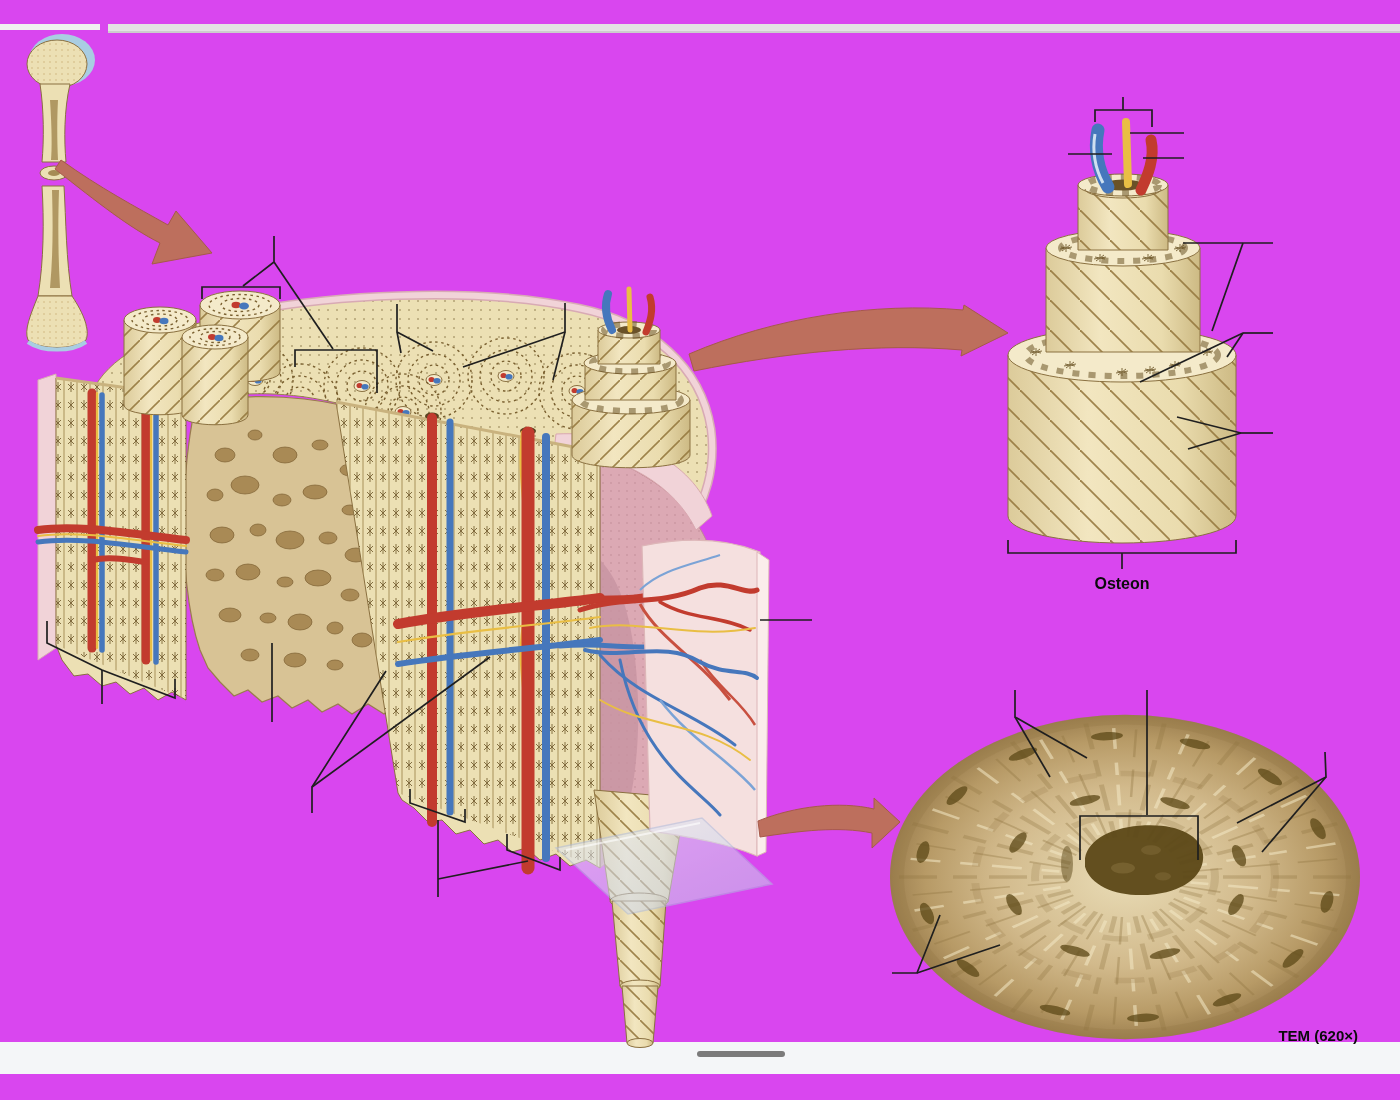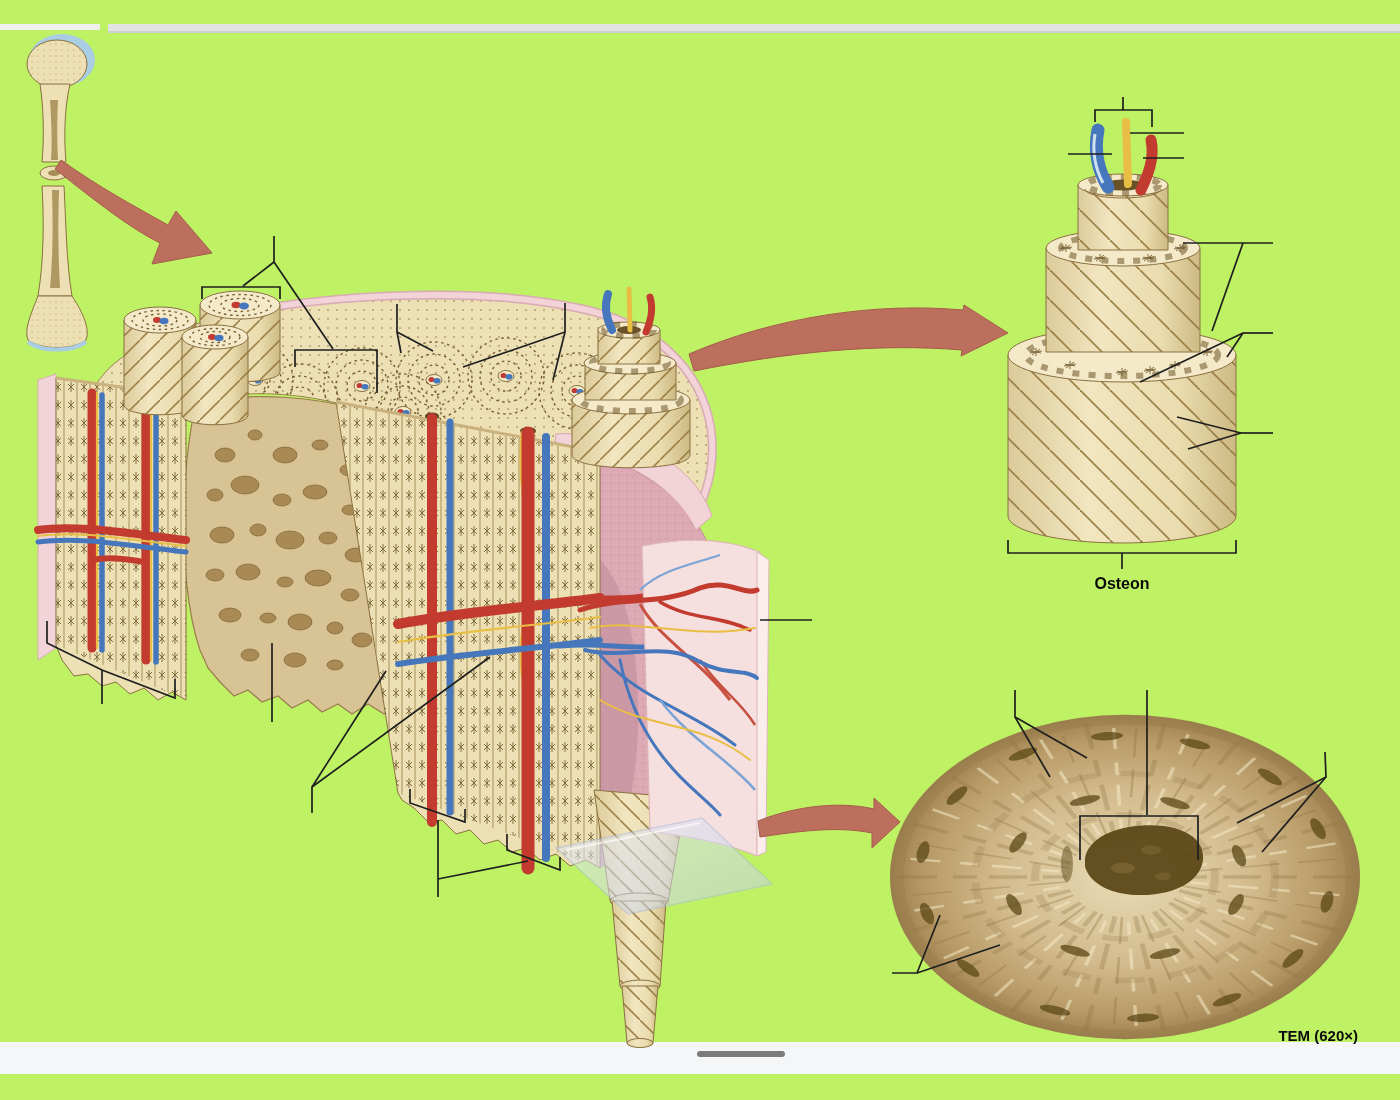--- a/index.html
+++ b/index.html
@@ -1,16 +1,16 @@
 <!DOCTYPE html>
 <html style="--bone-cream: #ece0b4; --bone-cream-light: #f4eaca; --outline: #8a7040; --hatch: #96793f; --lamella-line: #7a6030; --osteocyte: #6b5426; --spongy: #d8c395; --spongy-hole: #a98a55; --pink-rim: #f1d3d8; --pink-face: #dca9b4; --pink-face-deep: #c793a1; --pink-flap: #f5e0df; --artery-red: #c23b2e; --vein-blue: #4677bc; --nerve-yellow: #e9be44; --arrow-brown: #bd6f5d; --tem-base: #cdb484; --tem-dark: #5c4817; --tem-streak: #8f7440; --leader: #1f1f1f; --chrome-band: #f4f6f8; --scrubber: #7b7b7b; --cartilage-blue: #a9cde2;"><head>
 <meta charset="utf-8">
 <style>
   html,body{margin:0;padding:0;background:#fff;}
-  .stage{position:relative;width:1400px;height:1100px;background:#bef264;overflow:hidden;
+  .stage{position:relative;width:1400px;height:1100px;background:#d946ef;overflow:hidden;
          font-family:"Liberation Sans",sans-serif;}
   .stage svg{position:absolute;left:0;top:0;}
   
   .top-divider-left{position:absolute;left:0;top:24px;width:100px;height:6px;background:#f0f0f0;}
   .top-divider{position:absolute;left:108px;top:24px;right:0;height:7px;background:#e3e3e3;border-bottom:2px solid #cdcdcd;}
   .bottom-band{position:absolute;left:0;top:1042px;width:100%;height:32px;background:var(--chrome-band,#f4f6f8);}
   .drag-handle{position:absolute;left:697px;top:1051px;width:88px;height:6px;border-radius:3px;background:var(--scrubber,#7b7b7b);cursor:pointer;}
   
   .ld{fill:none;stroke:var(--leader,#1f1f1f);stroke-width:1.7;}
   .ringd{fill:none;stroke:var(--lamella-line,#7a6030);stroke-width:1.4;stroke-dasharray:2.5 3.5;}

